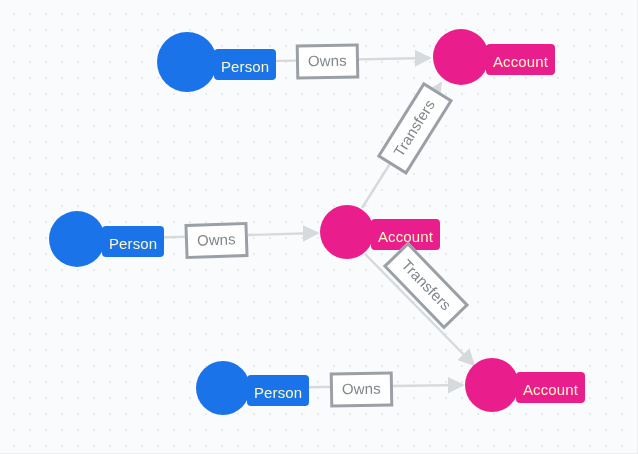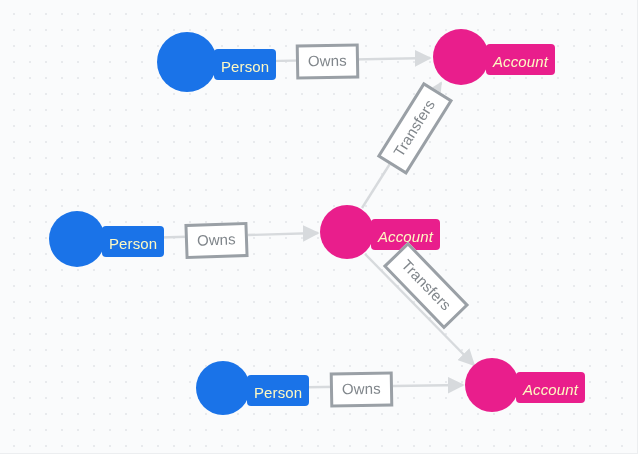--- a/index.html
+++ b/index.html
@@ -40,21 +40,21 @@
     position: absolute;
     color: #fef9c3;
     font-size: 15px;
     line-height: 1;
     padding: 10px 7px 6px 7px;
     border-radius: 4px;
     white-space: nowrap;
     letter-spacing: 0.1px;
   }
   .label-person { background: #1a73e8; }
-  .label-account { background: #e91e8c; font-style: italic; }
+  .label-account { background: #e91e8c; }
 
   .edge-label {
     position: absolute;
     background: #ffffff;
     border: 3px solid #9aa0a6;
     color: #80868b;
     font-size: 15px;
     line-height: 1;
     padding: 6px 9px 8px 9px;
     white-space: nowrap;

